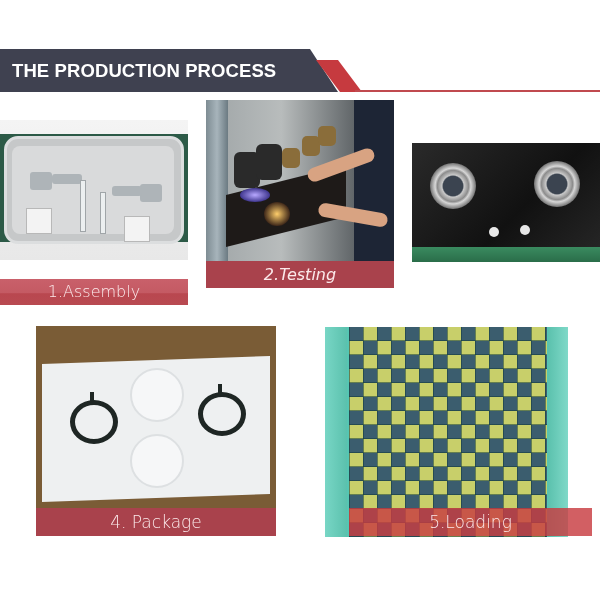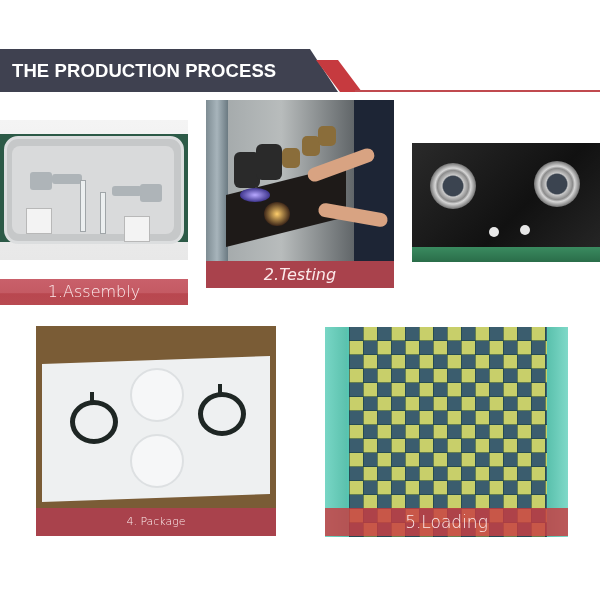--- a/index.html
+++ b/index.html
@@ -14,21 +14,21 @@
   .banner-title { position: absolute; left: 12px; top: 49px; height: 43px; line-height: 43px; color: #ffffff;
     font-family: "Liberation Sans", sans-serif; font-weight: bold; font-size: 18.5px; letter-spacing: 0.1px; }
 
   
   .card { position: absolute; }
   .photo { position: absolute; overflow: hidden; }
   .caption { position: absolute; color: #fbe9ea; font-family: "DejaVu Sans", sans-serif; font-weight: 300;
     text-align: center; }
   .cap-solid { background: linear-gradient(#c9606a 0%, #c45a63 55%, #b9474f 56%, #b84a51 100%); }
   .cap-dark { background: #a9424c; }
-  .cap-overlay { background: rgba(200, 60, 65, 0.82); }
+  .cap-overlay { background: rgba(200, 60, 65, 0.82); margin-left: 24px; }
 
   
   .ph-assembly { background: linear-gradient(#f4f4f4, #e8e8e8); }
   .ph-assembly .frame { position: absolute; left: 0; top: 14px; width: 188px; height: 108px; background: #2c5a47; }
   .ph-assembly .tray { position: absolute; left: 4px; top: 16px; width: 180px; height: 108px; background: #c6c8c9; border-radius: 14px; border: 3px solid #dcdedf; box-sizing: border-box; }
   .ph-assembly .inner { position: absolute; left: 12px; top: 26px; width: 162px; height: 88px; background: #d9dadb; border-radius: 8px; }
   .ph-assembly .valve { position: absolute; width: 22px; height: 18px; background: #aeb4b8; border-radius: 3px; }
   .ph-assembly .plate { position: absolute; width: 24px; height: 24px; background: #f3f3f3; border: 1px solid #b8b8b8; }
   .ph-assembly .pipe { position: absolute; width: 4px; background: #eceff0; border: 1px solid #a0a5a8; }
 
@@ -126,21 +126,21 @@
 <div class="card" style="left:36px;top:326px;width:240px;height:211px;">
   <div class="photo ph-package" style="left:0;top:0;width:240px;height:182px;">
     <div class="foam"></div>
     <div class="disk" style="left:94px;top:42px;"></div>
     <div class="disk" style="left:94px;top:108px;"></div>
     <div class="ring" style="left:34px;top:74px;"></div>
     <div class="ring" style="left:162px;top:66px;"></div>
     <div class="prong" style="left:54px;top:66px;"></div>
     <div class="prong" style="left:182px;top:58px;"></div>
   </div>
-  <div class="caption cap-dark" style="left:0;top:182px;width:240px;height:28px;line-height:28px;font-size:11px;">4. Package</div>
+  <div class="caption cap-dark" style="left:0;top:182px;width:240px;height:28px;line-height:28px;font-size:17px;">4. Package</div>
 </div>
 
 <div class="card" style="left:325px;top:327px;width:243px;height:210px;">
   <div class="photo ph-loading" style="left:0;top:0;width:243px;height:210px;">
     <div class="wall-l"></div>
     <div class="grid"></div>
     <div class="wall-r"></div>
   </div>
   <div class="caption cap-overlay" style="left:0;top:181px;width:243px;height:28px;line-height:28px;font-size:17px;">5.Loading</div>
 </div>

